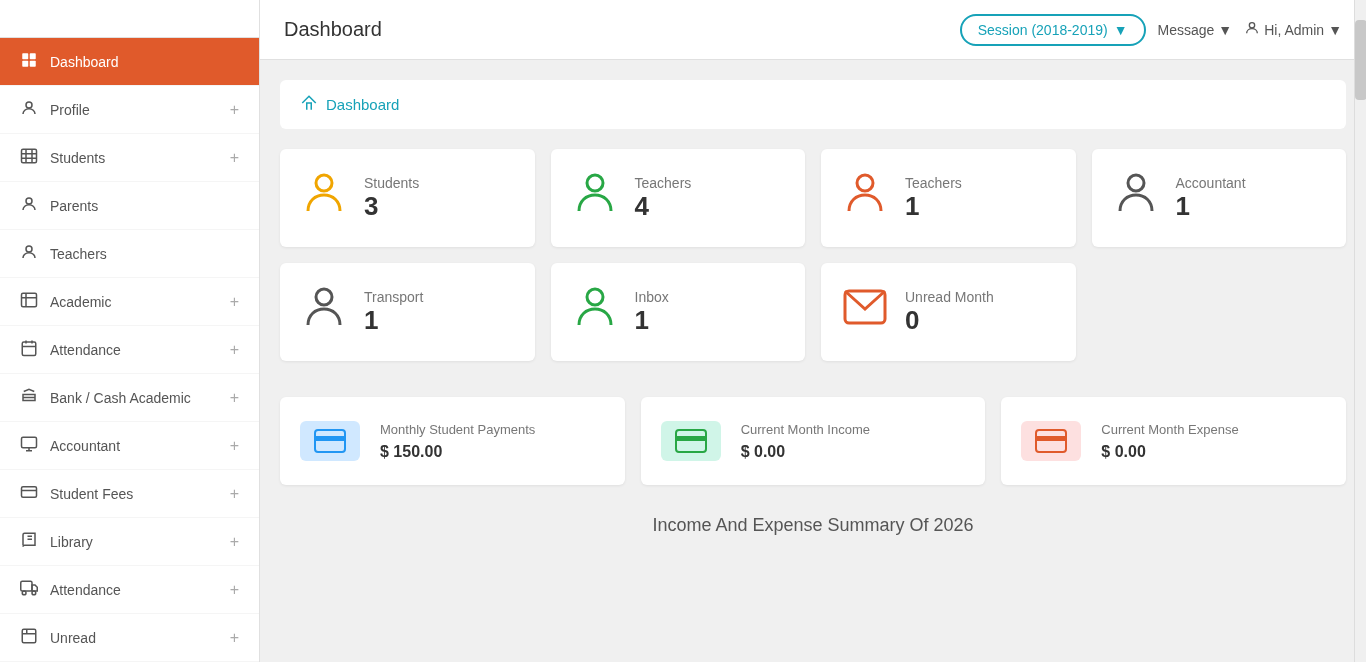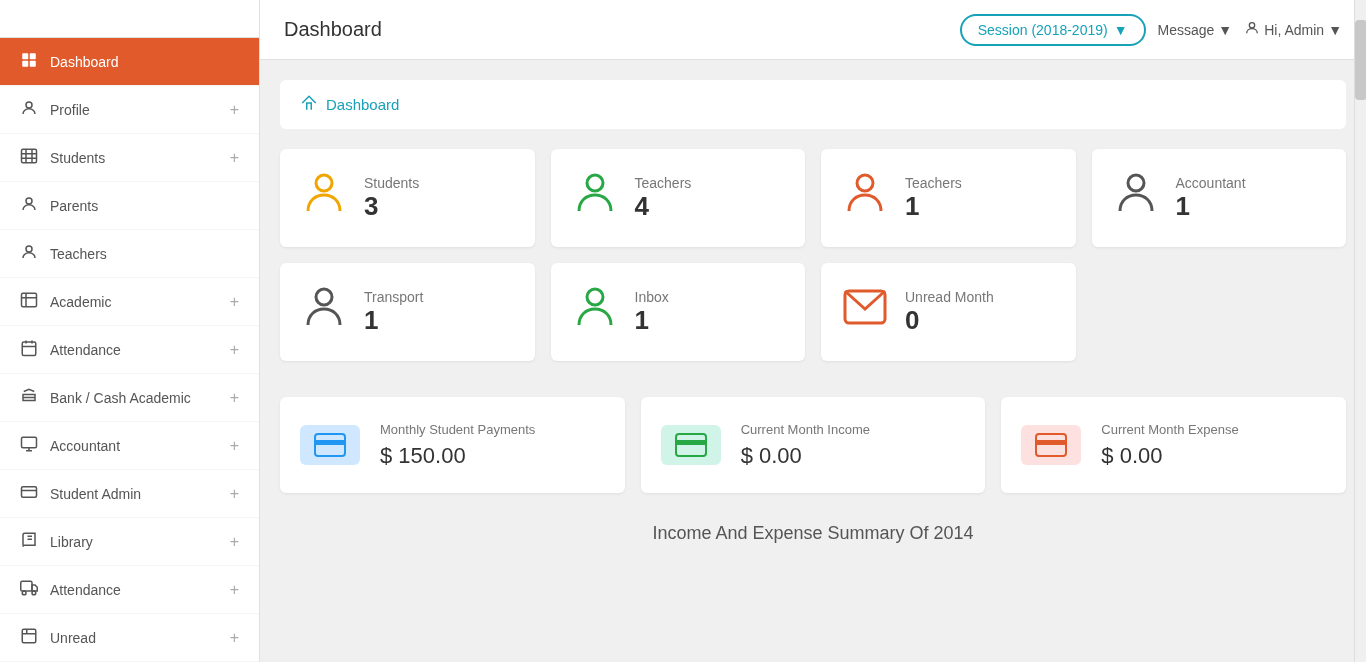--- a/index.html
+++ b/index.html
@@ -136,21 +136,21 @@
       border-radius: 6px;
       display: flex;
       align-items: center;
       justify-content: center;
     }
     .payment-card-icon.blue { background: #d0e8ff; color: #2196f3; }
     .payment-card-icon.green { background: #d0f5e8; color: #28a745; }
     .payment-card-icon.red { background: #fde0e0; color: #e05a2b; }
     .payment-info { display: flex; flex-direction: column; }
     .payment-label { font-size: 13px; color: #777; line-height: 1.4; }
-    .payment-value { font-size: 22px; font-weight: 400; color: #333; margin-top: 4px; }
+    .payment-value { font-size: 16px; font-weight: 700; color: #333; margin-top: 4px; }
 
     
     .summary-title { text-align: center; font-size: 18px; color: #555; padding: 10px 0; }
 
     
     .sidebar::-webkit-scrollbar { width: 4px; }
     .sidebar::-webkit-scrollbar-thumb { background: #ddd; }
 
     
     .scrollbar-track {
@@ -301,21 +301,21 @@
   </div>
 
   <div class="sidebar-item">
     <div class="left">
       <span>
         <svg width="18" height="18" viewBox="0 0 24 24" fill="none" stroke="currentColor" stroke-width="2">
             <rect x="2" y="5" width="20" height="14" rx="2"></rect>
             <line x1="2" y1="10" x2="22" y2="10"></line>
           </svg>
       </span>
-      <span>Student Admin</span>
+      <span>Student Fees</span>
     </div>
     <span class="plus-icon">+</span>
   </div>
 
   <div class="sidebar-item">
     <div class="left">
       <span>
         <svg width="18" height="18" viewBox="0 0 24 24" fill="none" stroke="currentColor" stroke-width="2">
             <path d="M4 19V5a2 2 0 0 1 2-2h14v16H6a2 2 0 0 0-2 2"></path>
             <line x1="10" y1="7" x2="16" y2="7"></line>
@@ -527,20 +527,20 @@
             </svg>
         </div>
         <div class="payment-info">
           <span class="payment-label">Current Month Expense</span>
           <span class="payment-value">$ 0.00</span>
         </div>
       </div>
 
     </div>
 
-    <div class="summary-title">Income And Expense Summary Of 2014</div>
+    <div class="summary-title">Income And Expense Summary Of 2026</div>
 
   </div>
 </div>
 
 <div class="scrollbar-track">
   <div class="scrollbar-thumb"></div>
 </div>
 
 </body></html>

